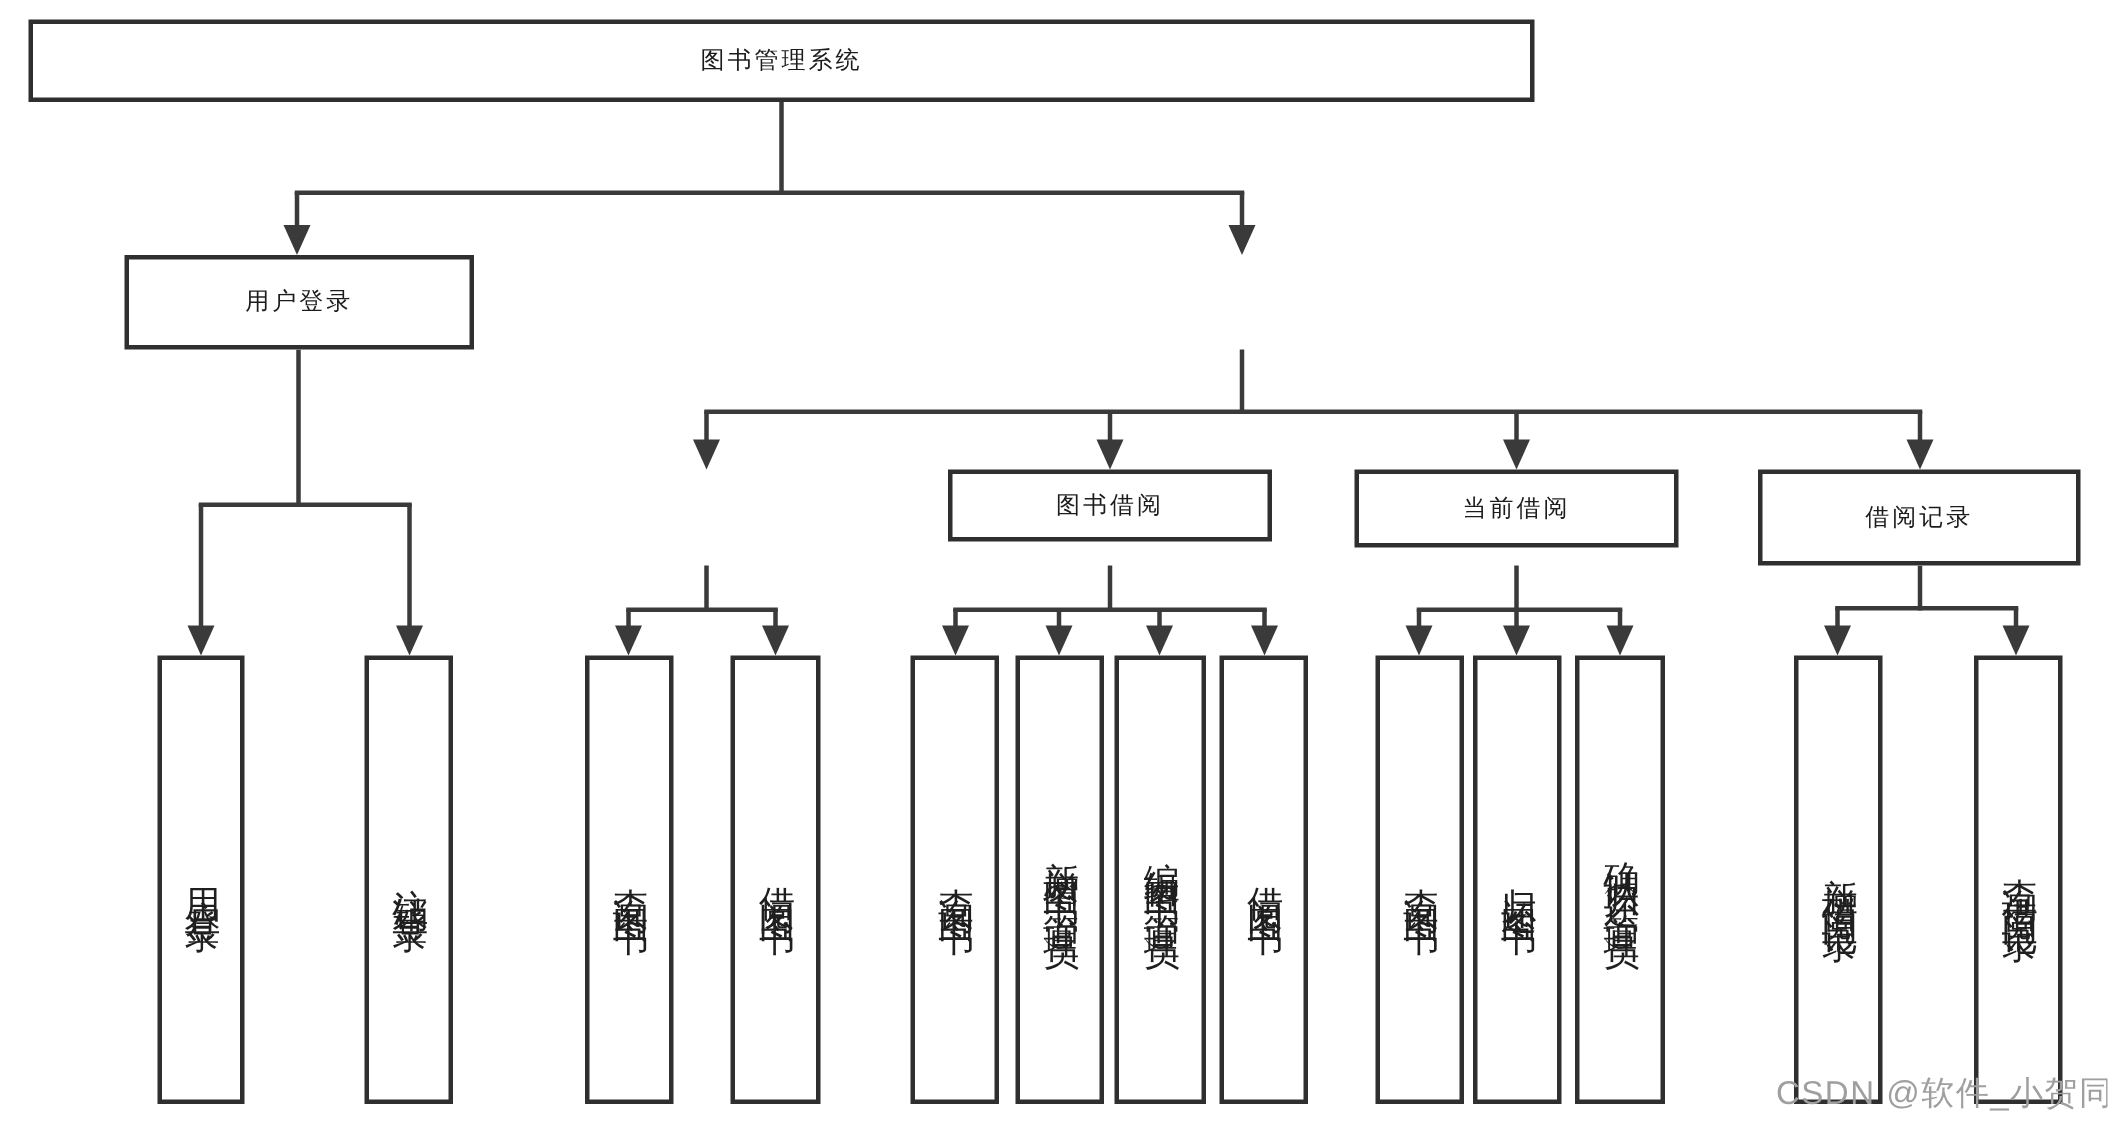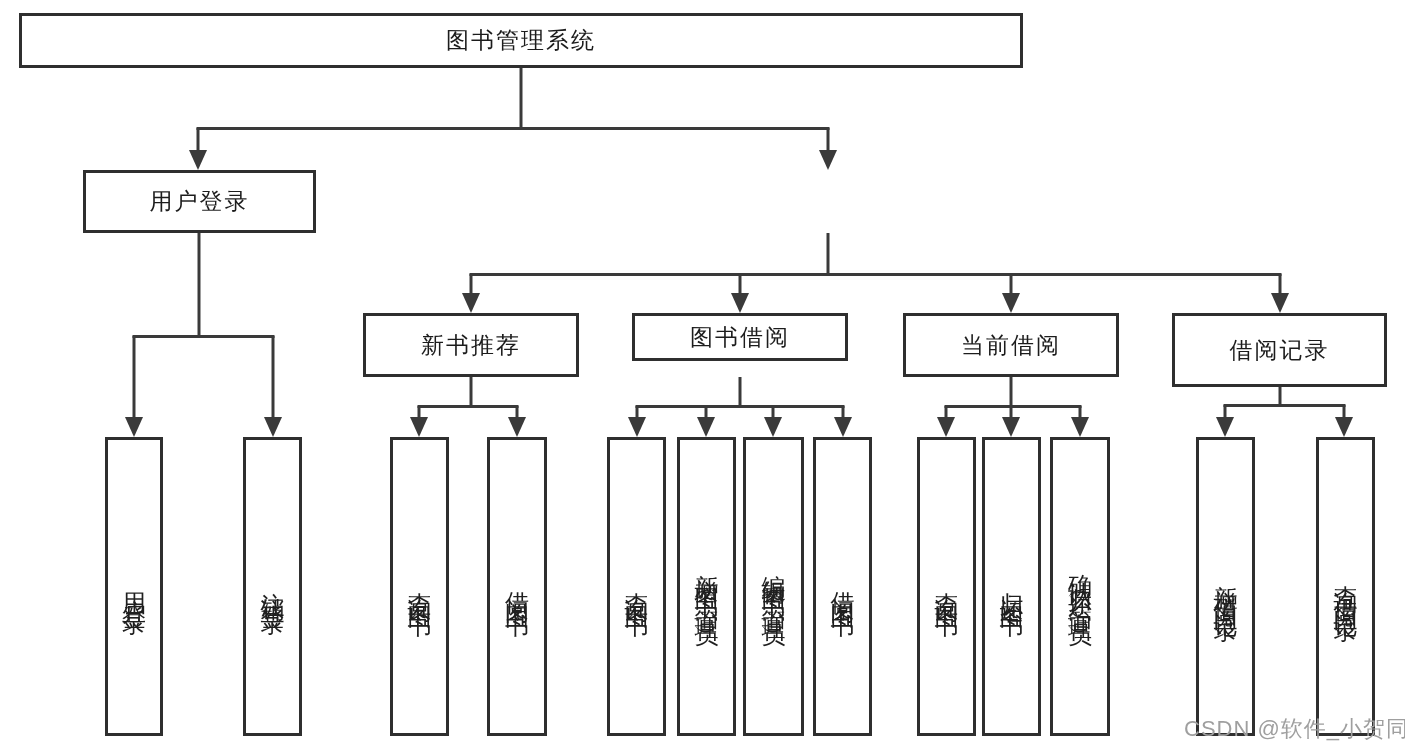--- a/index.html
+++ b/index.html
@@ -22,21 +22,21 @@
     box-sizing: border-box;
     border: 3px solid #2f2f2f;
     background: #ffffff;
     display: flex;
     align-items: center;
     justify-content: center;
     color: #1c1c1c;
     z-index: 2;
   }
   .hnode {
-    font-size: 23px;
+    font-size: 16px;
     letter-spacing: 2px;
     white-space: nowrap;
     font-family: Liberation Serif, serif;
   }
   .leaf .vtext {
     writing-mode: vertical-rl;
     text-orientation: mixed;
     font-size: 24px;
     letter-spacing: 7px;
     line-height: 1;
@@ -132,24 +132,23 @@
       <line x1="1344" y1="405" x2="1344" y2="421"></line>
       <path class="arrow" d="M1216 417 H1234 L1225 437 Z"></path>
       <path class="arrow" d="M1335 417 H1353 L1344 437 Z"></path>
     </g>
   </svg>
 
   <div class="node hnode" style="left:19px; top:13px; width:1004px; height:55px;">图书管理系统</div>
 
   <div class="node hnode" style="left:83px; top:170px; width:233px; height:63px;">用户登录</div>
 
-  <div class="node hnode" style="left:363px; top:313px; width:216px; height:64px;">新书推荐</div>
   <div class="node hnode" style="left:632px; top:313px; width:216px; height:48px;">图书借阅</div>
-  <div class="node hnode" style="left:903px; top:313px; width:216px; height:64px;">当前借阅</div>
-  <div class="node hnode" style="left:1172px; top:313px; width:215px; height:74px;">借阅记录</div>
+  <div class="node hnode" style="left:903px; top:313px; width:216px; height:52px;">当前借阅</div>
+  <div class="node hnode" style="left:1172px; top:313px; width:215px; height:64px;">借阅记录</div>
 
   <div class="node leaf" style="left:105px; top:437px; width:58px; height:299px;">
     <span class="vtext">用户登录</span>
   </div>
   <div class="node leaf" style="left:243px; top:437px; width:59px; height:299px;">
     <span class="vtext">注销登录</span>
   </div>
 
   <div class="node leaf" style="left:390px; top:437px; width:59px; height:299px;">
     <span class="vtext">查询图书</span>

